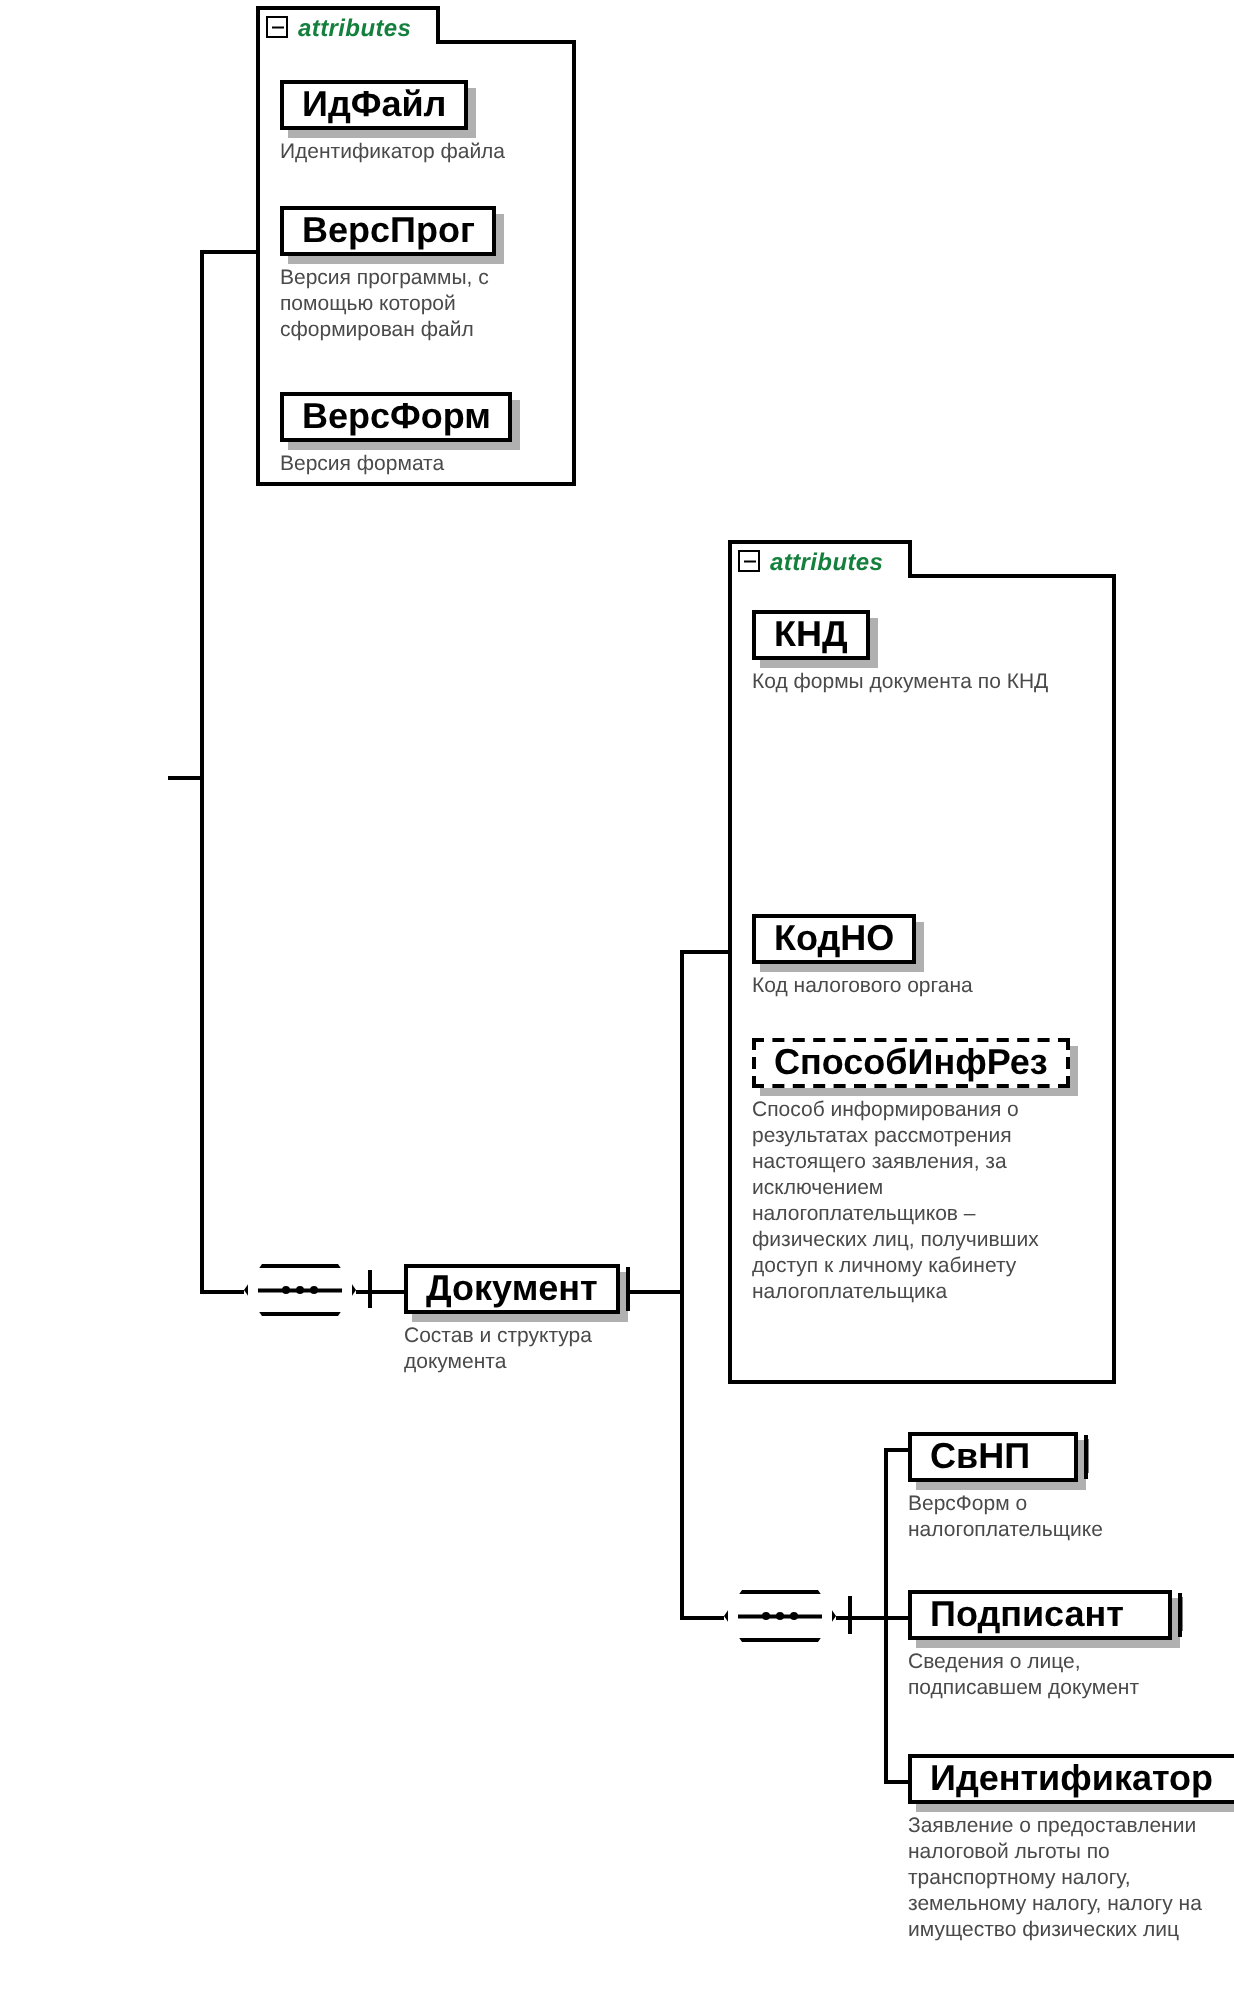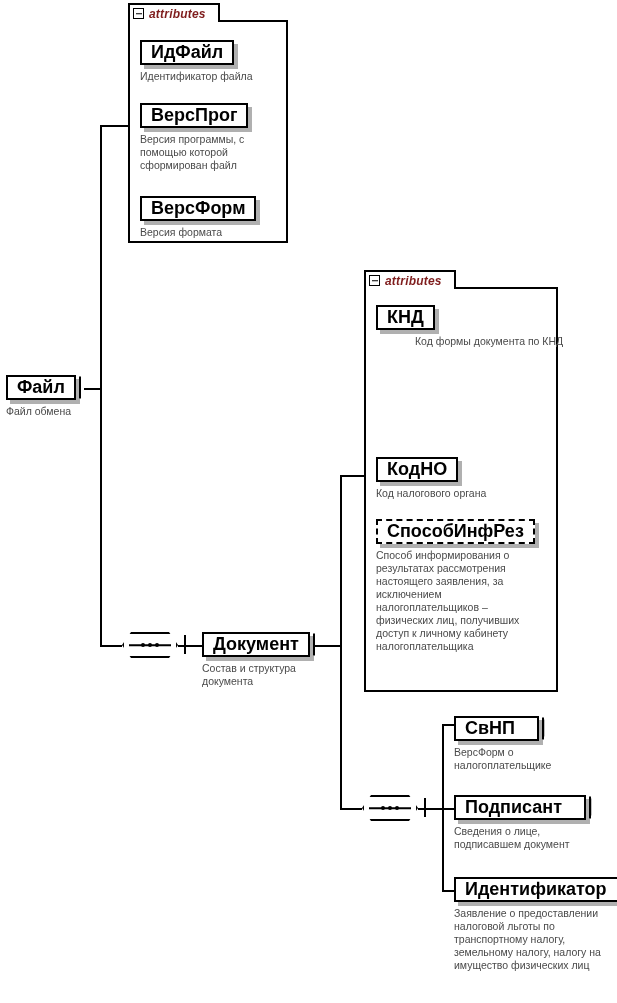--- a/index.html
+++ b/index.html
@@ -20,21 +20,21 @@
     position:absolute;left:0;top:17px;right:0;bottom:0;
     border:2px solid #000;background:#fff;box-sizing:border-box;
   }
   .attrbox .atab{
     position:absolute;left:0;top:0;height:19px;
     border:2px solid #000;border-bottom:none;background:#fff;
     box-sizing:border-box;display:flex;align-items:center;
     padding:0 6px 0 3px;z-index:3;
   }
   .attrbox .atab .lbl{
-    font-style:italic;font-weight:bold;font-size:12px;color:#7f1d1d;
+    font-style:italic;font-weight:bold;font-size:12px;color:#15803d;
     margin-left:5px;letter-spacing:.2px;
   }
   
   .attrbox .tabmask{
     position:absolute;top:16px;left:2px;height:3px;background:#fff;z-index:2;
   }
 
   
   .pmbox{
     width:11px;height:11px;border:1.5px solid #000;background:#fff;
@@ -107,29 +107,20 @@
   <div class="line-v" style="left:340px;top:475px;height:333px;"></div>
   <div class="line-h" style="left:340px;top:475px;width:26px;"></div>
   <div class="line-h" style="left:340px;top:808px;width:22px;"></div>
 
   <div class="line-h" style="left:418px;top:808px;width:26px;"></div>
   <div class="line-v" style="left:442px;top:724px;height:166px;"></div>
   <div class="line-h" style="left:442px;top:724px;width:12px;"></div>
   <div class="line-h" style="left:442px;top:808px;width:12px;"></div>
   <div class="line-h" style="left:442px;top:890px;width:12px;"></div>
 
-  <div class="node" style="left:6px;top:375px;">
-    <div class="nwrap">
-      <div class="nbox">
-        <span>Файл</span>
-        <span class="handle"><span class="pmbox"></span></span>
-      </div>
-    </div>
-    <div class="desc" style="width:110px;">Файл обмена</div>
-  </div>
 
   <div class="attrbox" style="left:128px;top:3px;width:160px;height:240px;">
     <div class="abody" style="width:160px;"></div>
     <div class="atab" style="width:92px;">
       <span class="pmbox"></span>
       <span class="lbl">attributes</span>
     </div>
     <div class="tabmask" style="width:88px;"></div>
   </div>
 
@@ -191,21 +182,21 @@
     </div>
     <div class="tabmask" style="width:88px;"></div>
   </div>
 
   <div class="node" style="left:376px;top:305px;">
     <div class="nwrap">
       <div class="nbox">
         <span>КНД</span>
       </div>
     </div>
-    <div class="desc" style="width:168px;margin-left:39px;">Код формы документа по КНД</div>
+    <div class="desc" style="width:168px;">Код формы документа по КНД</div>
   </div>
 
 
   <div class="node" style="left:376px;top:457px;">
     <div class="nwrap">
       <div class="nbox">
         <span>КодНО</span>
       </div>
     </div>
     <div class="desc" style="width:168px;">Код налогового органа</div>

